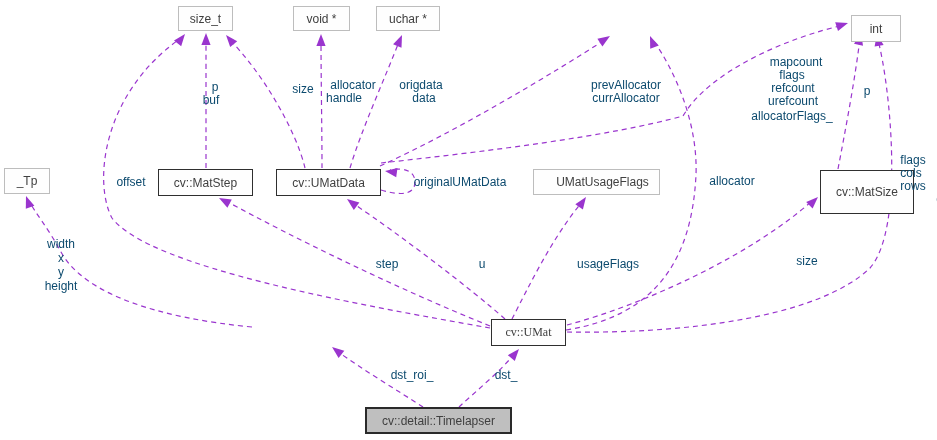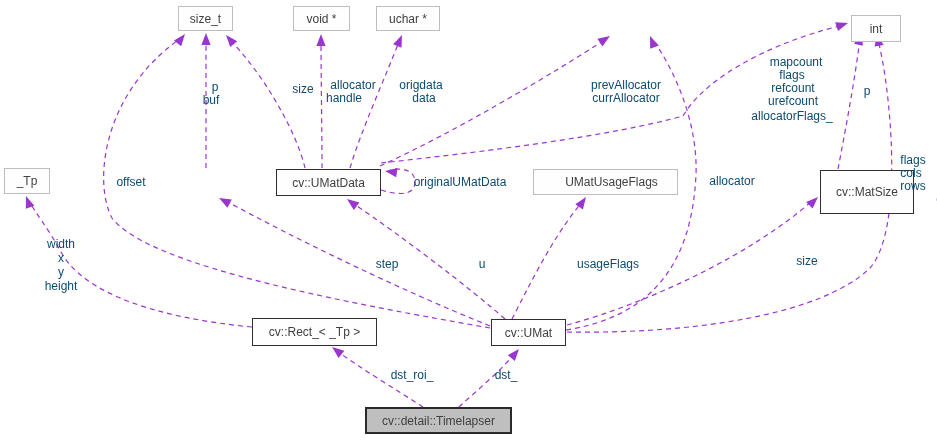--- a/index.html
+++ b/index.html
@@ -103,19 +103,19 @@
     <div class="edge-label" style="left: 61px; top: 258px;">x</div>
     <div class="edge-label" style="left: 61px; top: 272px;">y</div>
     <div class="edge-label" style="left: 61px; top: 286px;">height</div>
     <div class="edge-label" style="left: 412px; top: 375px;">dst_roi_</div>
     <div class="edge-label" style="left: 506px; top: 375px;">dst_</div>
     <div class="node external" style="left: 178px; top: 6px; width: 55px; height: 25px;">size_t</div>
     <div class="node external" style="left: 293px; top: 6px; width: 57px; height: 25px;">void *</div>
     <div class="node external" style="left: 376px; top: 6px; width: 64px; height: 25px;">uchar *</div>
     <div class="node external" style="left: 851px; top: 15px; width: 50px; height: 27px; text-align: right;">int</div>
     <div class="node external" style="left: 4px; top: 168px; width: 46px; height: 26px;">_Tp</div>
+    <div class="node linked" style="left: 158px; top: 169px; width: 95px; height: 27px;">cv::MatStep</div>
     <div class="node linked" style="left: 276px; top: 169px; width: 105px; height: 27px;">cv::UMatData</div>
-    <div class="node external" style="left: 533px; top: 169px; width: 145px; height: 26px; padding-left: 12px;">UMatUsageFlags</div>
+    <div class="node external" style="left: 533px; top: 169px; width: 127px; height: 26px; padding-left: 12px;">UMatUsageFlags</div>
     <div class="node linked" style="left: 820px; top: 170px; width: 94px; height: 44px;">cv::MatSize</div>
-    <div class="node linked" style="left: 252px; top: 318px; width: 125px; height: 28px;">cv::Rect_&lt; _Tp &gt;</div>
-    <div class="node linked" style="left: 491px; top: 319px; width: 75px; height: 27px;">cv::UMat</div>
+    <div class="node linked" style="left: 491px; top: 319px; width: 75px; height: 27px; font-family: Liberation Serif, serif;">cv::UMat</div>
     <div class="node focus" style="left: 365px; top: 407px; width: 147px; height: 27px; background: rgb(191, 191, 191);">cv::detail::Timelapser</div>
   </div>
 
 </body></html>

